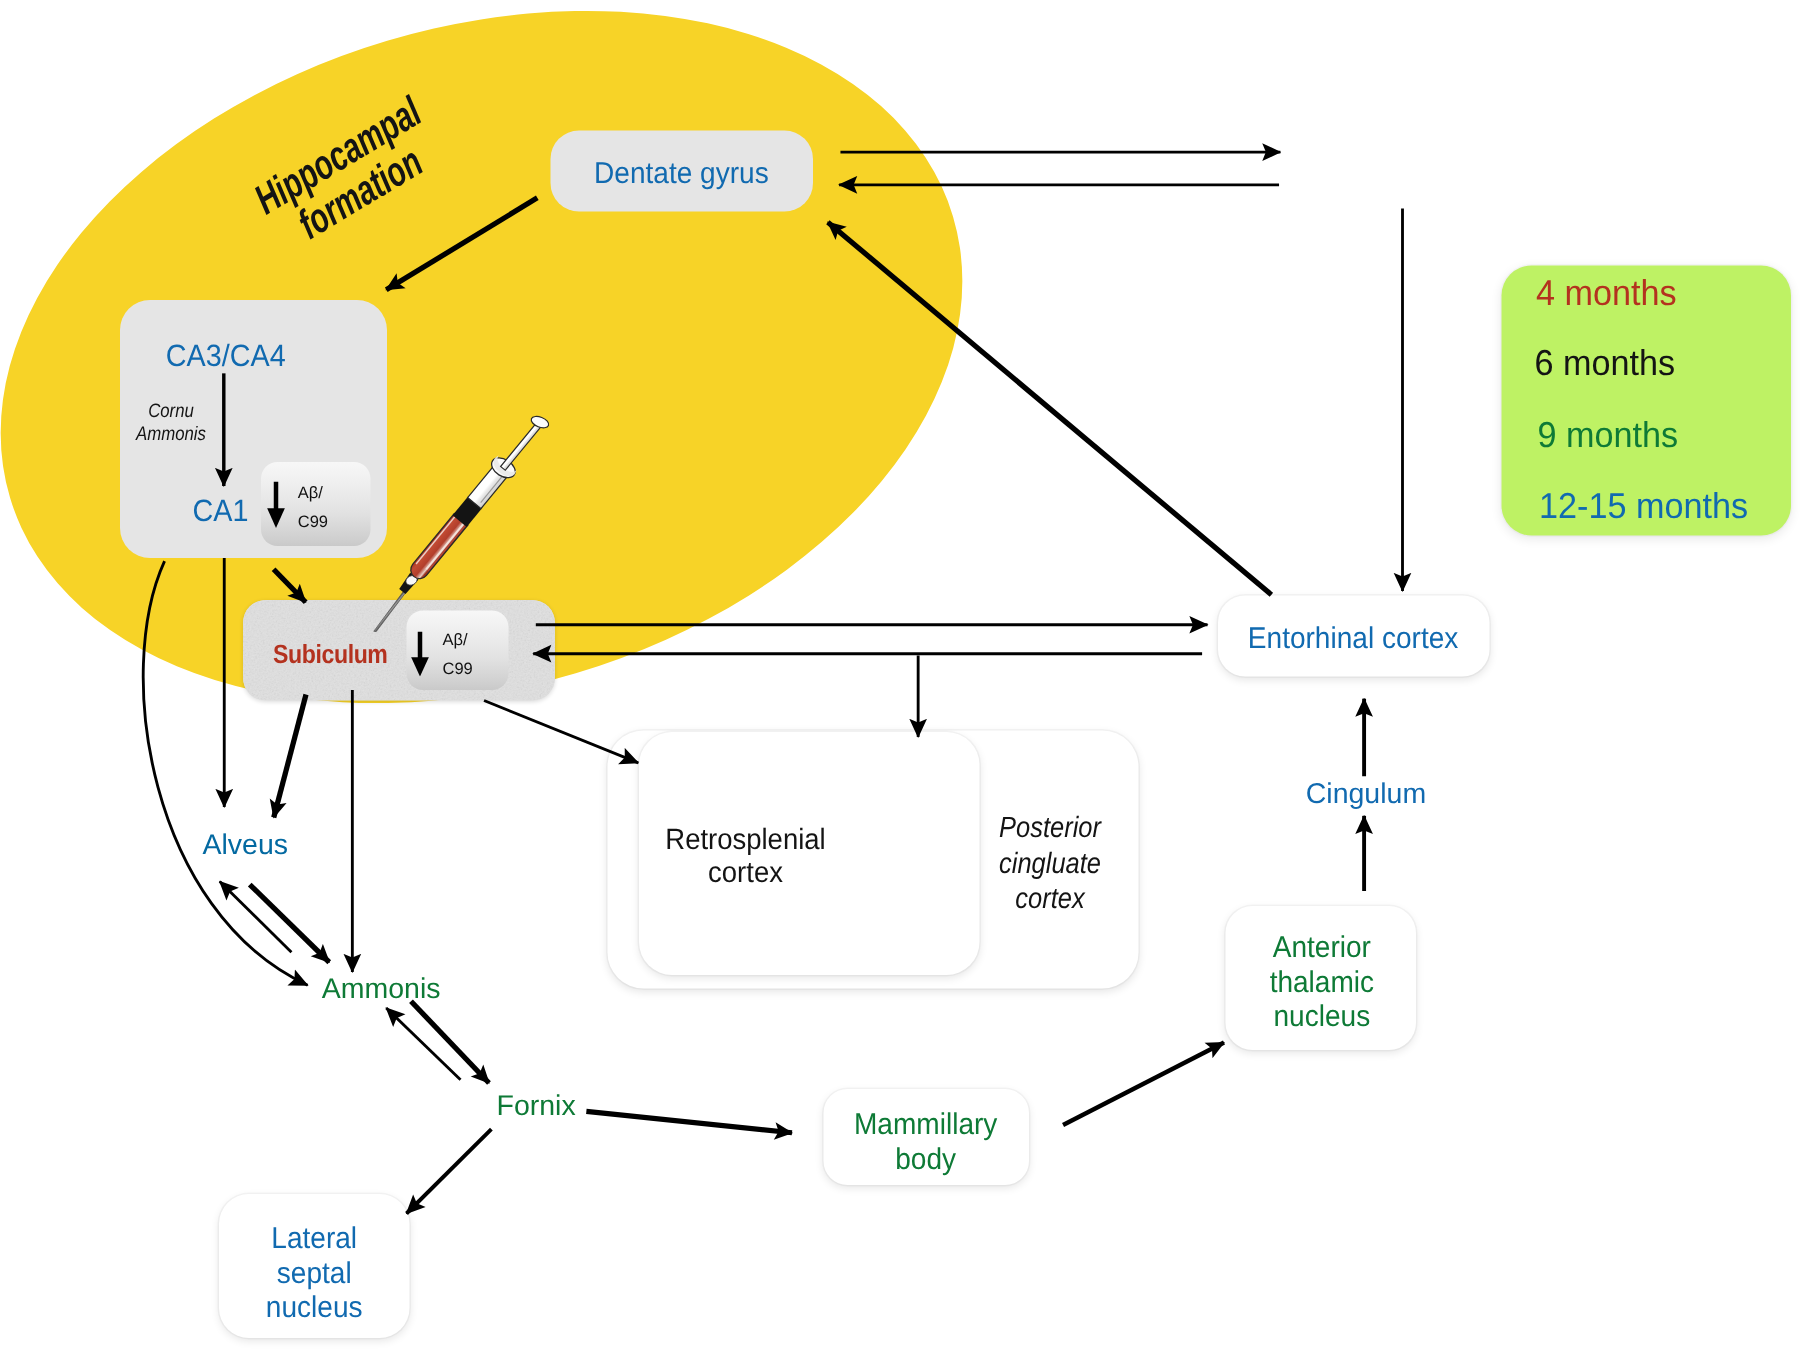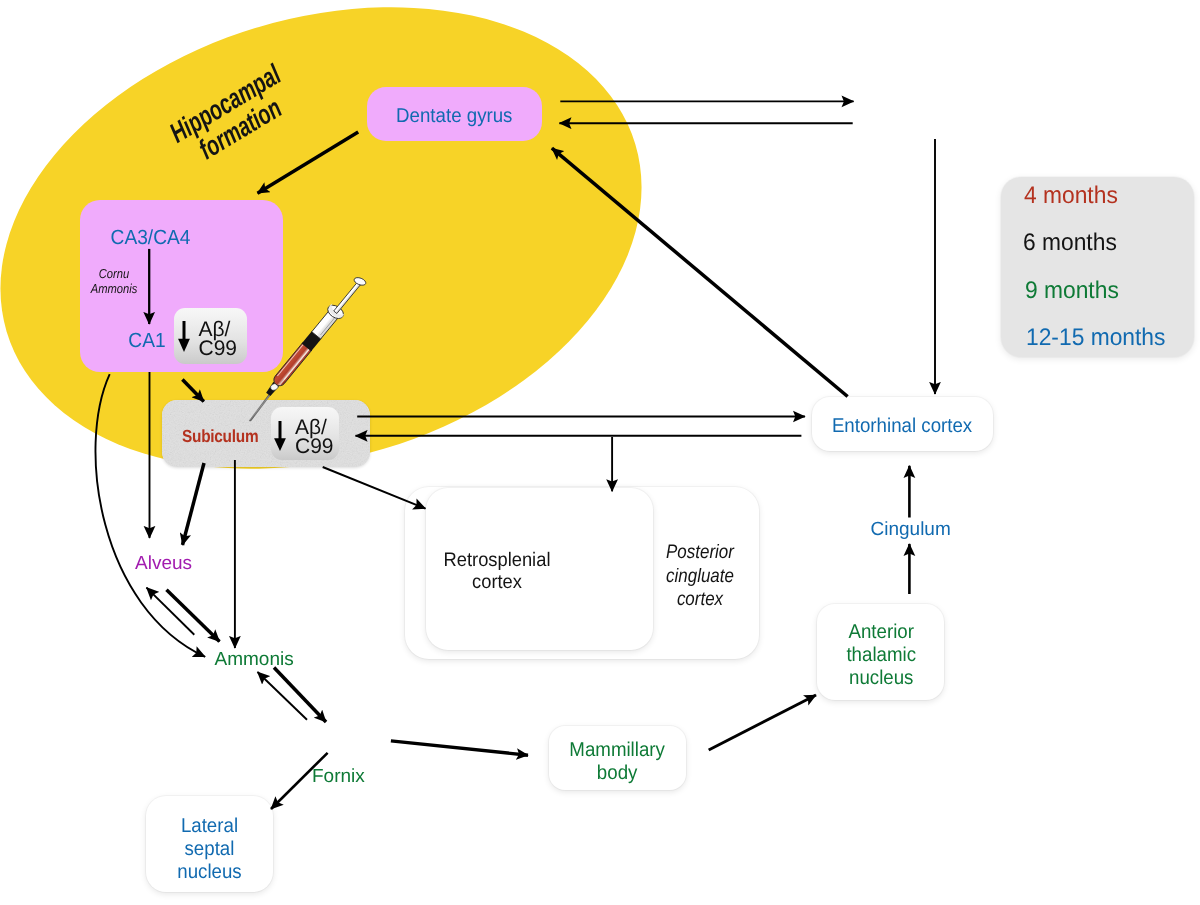--- a/index.html
+++ b/index.html
@@ -2,75 +2,75 @@
 <html><head>
 <meta charset="utf-8">
 <style>
   html,body{margin:0;padding:0;}
   body{width:1200px;height:905px;background:#fff;font-family:"Liberation Sans",sans-serif;overflow:hidden;
     -webkit-font-smoothing:antialiased;text-rendering:geometricPrecision;}
   #stage{position:relative;width:1200px;height:905px;}
   svg.layer{position:absolute;left:0;top:0;width:1200px;height:905px;}
   .node{position:absolute;box-sizing:border-box;display:flex;align-items:center;justify-content:center;text-align:center;}
   .lbl{font-size:20px;line-height:23px;display:inline-block;transform:scaleX(0.935);position:relative;top:2.5px;}
-  .box-white{background:#f0abfc;border-radius:16px;}
+  .box-white{background:#e5e5e5;border-radius:16px;}
   .box-soft{background:#fff;border-radius:18px;box-shadow:0 0 0 1px rgba(0,0,0,0.035), 0 2px 6px rgba(0,0,0,0.10);}
   
   .hf-label{position:absolute;left:165px;top:123px;font-family:"Liberation Sans",sans-serif;font-style:italic;font-weight:bold;
     font-size:28px;line-height:29px;color:#141414;transform:rotate(-31deg) scaleX(0.70);transform-origin:left top;text-align:center;white-space:nowrap;}
   .hf-label > div{transform-origin:center top;}
   
   #n-dentate{left:367px;top:87px;width:175px;height:54px;border-radius:19px;}
   #n-amygdala{left:858.5px;top:89.4px;width:149px;height:46.5px;border-radius:23px;}
-  #n-ca{left:80px;top:200px;width:203px;height:172px;border-radius:20px;}
+  #n-ca{left:80px;top:200px;width:178px;height:172px;border-radius:20px;}
   #l-ca34{position:absolute;left:0;top:25.5px;width:141px;font-size:20.5px;line-height:23px;}
   #l-cornu{position:absolute;left:-11.5px;top:65.5px;width:90px;font-family:"Liberation Sans",sans-serif;font-style:italic;font-size:13px;line-height:15.6px;color:#141414;text-align:center;
     display:inline-block;transform:scaleX(0.86);transform-origin:center top;}
   #l-ca1{position:absolute;left:32px;top:128.5px;width:70px;font-size:20.5px;line-height:23px;}
   #n-subiculum{left:162px;top:400px;width:208px;height:67px;border-radius:15px;background:#e0e0e0;
     justify-content:flex-start;padding-left:20px;overflow:hidden;
     box-shadow:0 1px 3px rgba(0,0,0,0.14);}
   #n-subiculum .tex{position:absolute;left:0;top:0;width:100%;height:100%;border-radius:15px;}
   #n-subiculum .lbl{font-size:17.5px;letter-spacing:-0.3px;transform:scaleX(0.88);transform-origin:left center;position:relative;z-index:2;}
   #n-entorhinal{left:812px;top:397px;width:181px;height:54px;}
   #n-pcc{left:405px;top:487px;width:354px;height:172px;border-radius:24px;}
   #l-pcc{position:absolute;left:646px;top:541px;width:108px;font-family:"Liberation Sans",sans-serif;font-style:italic;font-size:19.5px;line-height:23.5px;color:#141414;text-align:center;transform:scaleX(0.87);transform-origin:center top;}
   #n-rsc{left:426px;top:488px;width:227px;height:162px;border-radius:22px;}
   #l-rsc{position:absolute;left:427px;top:549px;width:140px;font-size:19.6px;line-height:22.2px;color:#141414;text-align:center;}
   #n-atn{left:817.3px;top:604px;width:127px;height:96px;border-radius:18px;}
   #n-atn .lbl{line-height:22.9px;top:3.5px;}
   #n-mb{left:549px;top:726px;width:136.5px;height:64px;border-radius:16px;}
   #n-mb .lbl{line-height:23.1px;top:4px;}
   #n-lsn{left:146px;top:796px;width:126.5px;height:96px;border-radius:20px;}
   #n-lsn .lbl{line-height:23.3px;top:5.5px;}
-  .plain{position:absolute;font-size:19px;line-height:22px;color:#a21caf;text-align:center;white-space:nowrap;}
+  .plain{position:absolute;font-size:19px;line-height:22px;color:#0369a1;text-align:center;white-space:nowrap;}
   .blue{color:#116ab0;}
   .green{color:#0e7a36;}
   .red{color:#b4321f;}
   .bold{font-weight:bold;}
   #t-alveus{left:135px;top:553px;}
   #t-fimbria{left:214.5px;top:649px;}
-  #t-fornix{left:312px;top:727px;margin-top:39px;}
+  #t-fornix{left:331px;top:727px;}
   #t-cingulum{left:870.5px;top:519.4px;}
   
   .badge{position:absolute;border-radius:11px;
     background:linear-gradient(to bottom,#f7f7f7 0%,#f0f0f0 22%,#e2e2e2 60%,#cfcfcf 92%,#c9c9c9 100%);}
   .badge .dn-arrow{position:absolute;}
-  .badge-txt{position:absolute;font-size:21px;line-height:19.2px;color:#111;text-align:left;white-space:nowrap;}
+  .badge-txt{position:absolute;font-size:11px;line-height:19.2px;color:#111;text-align:left;white-space:nowrap;}
   #b-ca1{left:174px;top:308px;width:73px;height:56px;}
   #b-ca1 .dn-arrow{left:3.6px;top:12.5px;width:12px;height:31px;}
   #b-ca1 .badge-txt{left:24.5px;top:11.6px;}
   #b-sub{left:271px;top:407px;width:68px;height:53px;}
   #b-sub .dn-arrow{left:3.3px;top:13.7px;width:12px;height:30px;}
   #b-sub .badge-txt{left:24px;top:11.2px;}
   #b-rsc{left:564px;top:523px;width:87px;height:69px;border-radius:13px;}
   #b-rsc .dn-arrow{left:6.4px;top:16.1px;width:12px;height:38px;}
   #b-rsc .badge-txt{left:24.2px;top:27px;}
   
-  .legend{position:absolute;left:1001px;top:177px;width:193px;height:180px;background:#e5e5e5;border-radius:20px;
+  .legend{position:absolute;left:1001px;top:177px;width:193px;height:180px;background:#bef264;border-radius:20px;
     box-shadow:0 0 0 1px rgba(0,0,0,0.025), 0 2px 7px rgba(0,0,0,0.09);}
   .legend-item{position:absolute;font-size:24px;line-height:24px;white-space:nowrap;
     display:inline-block;transform:scaleX(0.95);transform-origin:left center;}
   .legend-item:nth-child(1){color:#b4321f;top:7.4px;left:23.1px;}
   .legend-item:nth-child(2){color:#141414;top:54.2px;left:22px;}
   .legend-item:nth-child(3){color:#0e7a36;top:101.6px;left:23.7px;}
   .legend-item:nth-child(4){color:#116ab0;top:149px;left:25.3px;}
 </style>
 </head>
 <body>

